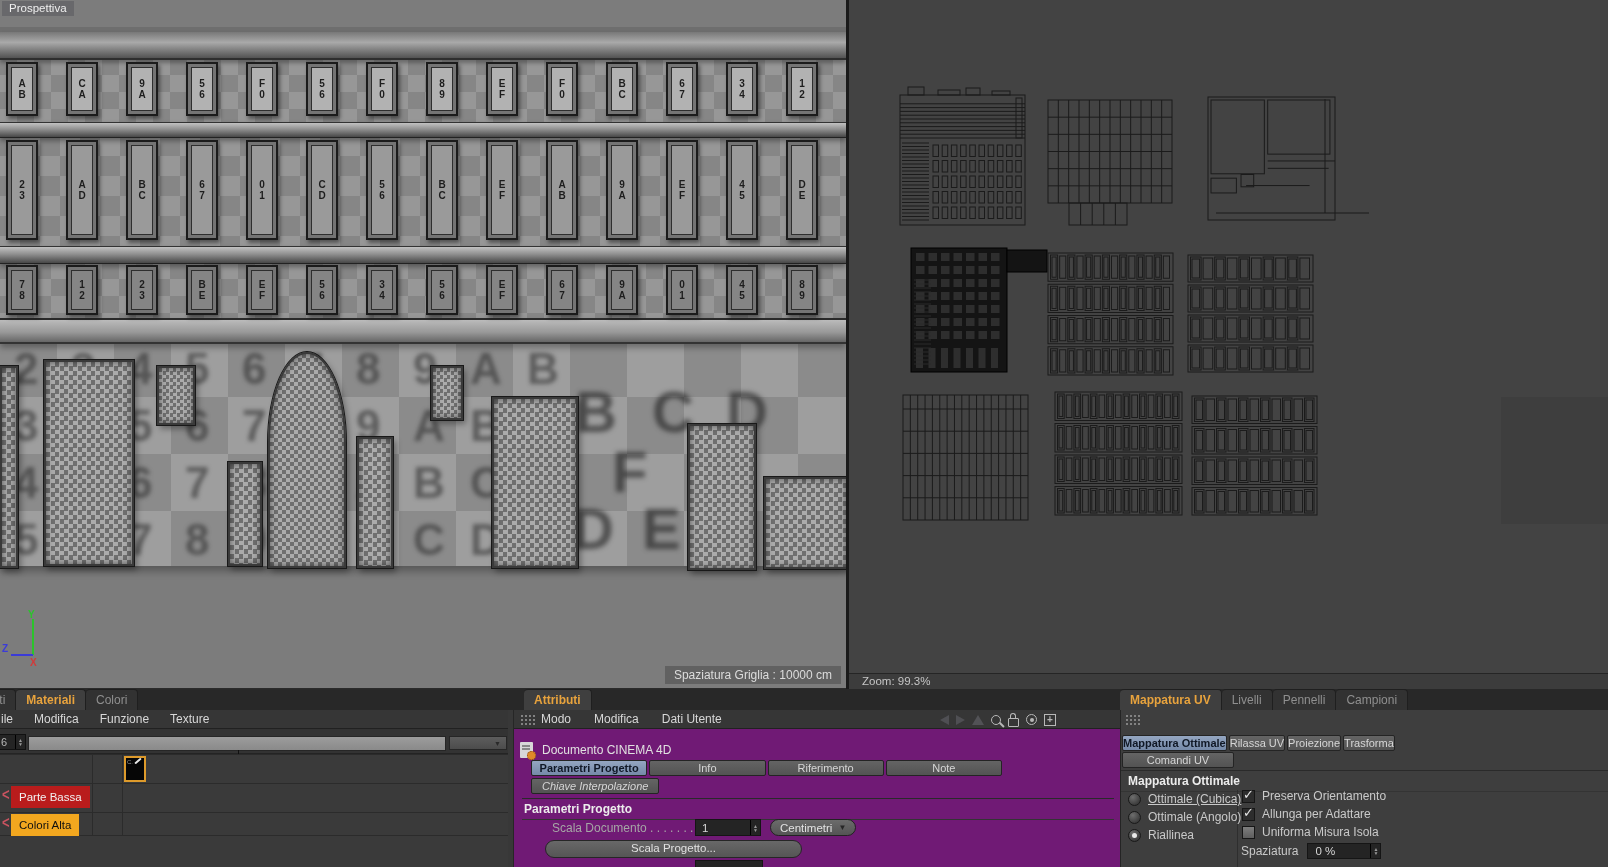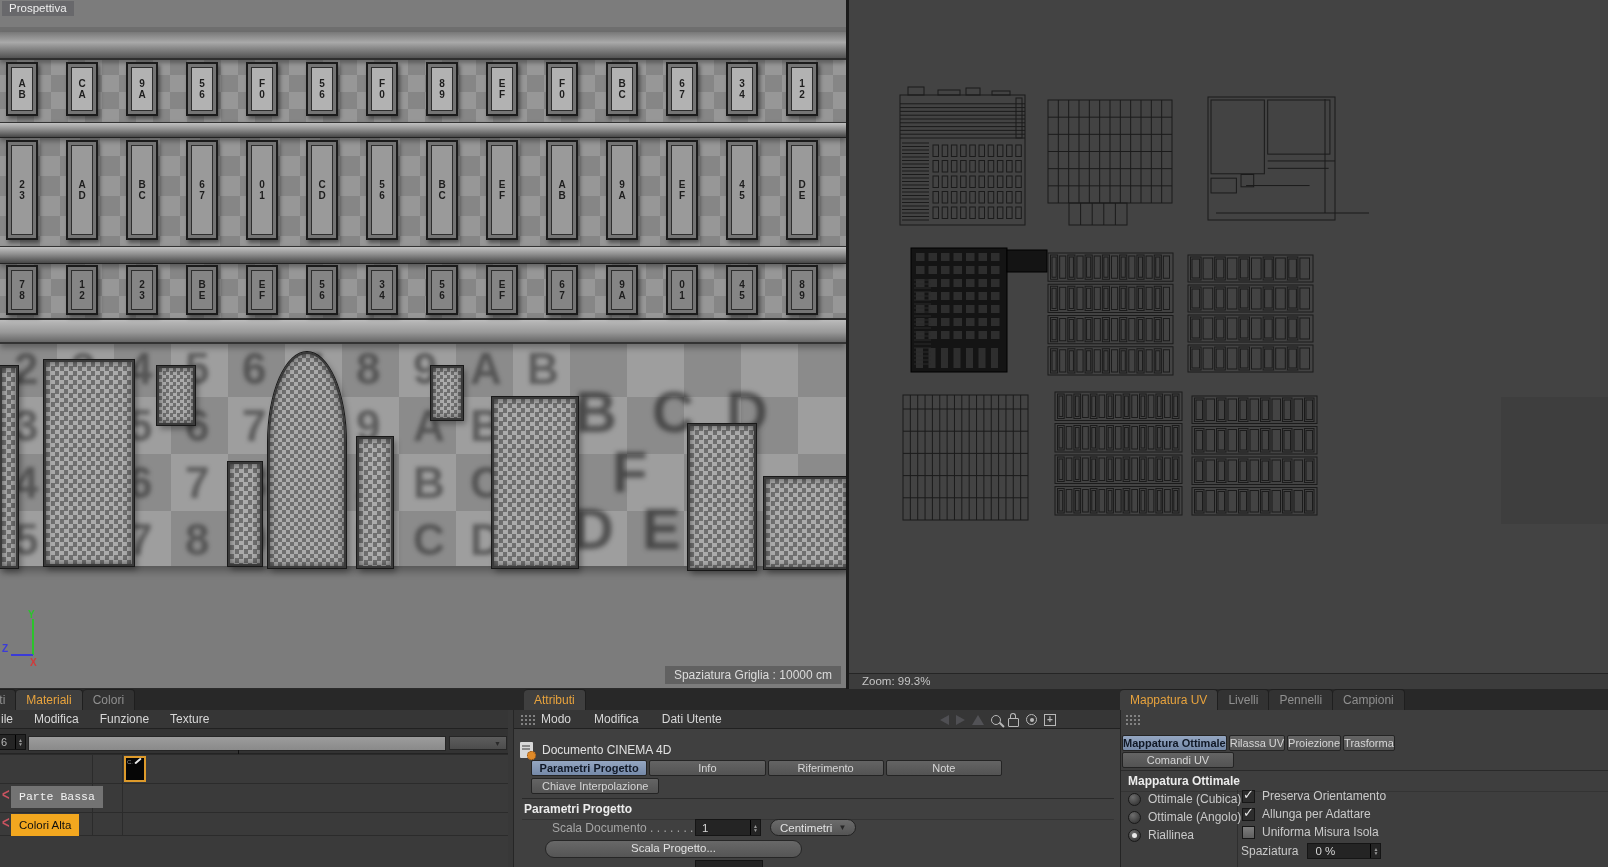--- a/index.html
+++ b/index.html
@@ -51,21 +51,21 @@
   .uvview{position:absolute;left:849px;top:0;width:759px;height:673px;background:#434343;}
   .uv-status{position:absolute;left:849px;top:673px;width:759px;height:16px;background:#3c3c3c;
              border-top:1px solid #252525;color:#c6c6c6;font-size:11.5px;box-sizing:border-box;
              padding:1px 0 0 13px;}
   
   .tabbar{position:absolute;top:689px;height:21px;background:#282828;box-sizing:border-box;}
   .tabbar.left{left:0;width:508px;} .tabbar.mid{left:508px;width:612px;} .tabbar.right{left:1120px;width:488px;}
   .tab{position:relative;display:inline-block;height:21px;line-height:20px;padding:0 10px;font-size:12px;
        color:#8f8f8f;background:#323232;border-right:1px solid #1f1f1f;border-top:1px solid #1f1f1f;
        border-radius:4px 4px 0 0;box-sizing:border-box;vertical-align:top;white-space:nowrap;}
-  .tab.active{background:#3f3f3f;color:#e8a33d;font-weight:normal;}
+  .tab.active{background:#3f3f3f;color:#e8a33d;font-weight:bold;}
   .tabbar.left .tab:first-child{margin-left:-14px;}
   .tabbar.mid .tab:first-child{margin-left:16px;}
   .menurow{position:absolute;top:710px;height:19px;background:#363636;border-bottom:1px solid #212121;
            box-sizing:border-box;display:flex;align-items:center;font-size:12px;color:#d8d8d8;}
   .menurow.left{left:0;width:508px;gap:21px;padding-left:1px;}
   .menurow.mid{left:514px;width:606px;gap:5px;padding-left:6px;}
   .menu-item{cursor:default;text-align:center;}
   .grip{width:16px;height:11px;background-image:radial-gradient(#828282 1px,transparent 1.2px);
         background-size:4px 4px;flex:none;}
   
@@ -88,26 +88,26 @@
   .gl-h{position:absolute;left:0;width:100%;height:1px;background:#2b2b2b;}
   .gl-v{position:absolute;top:0;width:1px;height:82px;background:#2b2b2b;}
   .thumb{position:absolute;left:124px;top:2px;width:22px;height:26px;background:#060606;
          border:2px solid #dd9a2b;box-sizing:border-box;color:#9a9a9a;font-size:6px;padding:1px;}
   .thumb i{position:absolute;right:2px;top:2px;width:8px;height:2px;background:#e8e8e8;
            transform:rotate(-40deg);border-radius:1px;}
   .chev{position:absolute;left:2px;font-size:13px;font-weight:bold;color:#c95360;
         transform:scaleY(1.3);line-height:1;}
   .rowchip{position:absolute;left:11px;height:22px;line-height:22px;font-size:11.5px;padding:0 8px;
            white-space:nowrap;}
-  .rowchip.gray{background:#737373;color:#f2f2f2;font-family:Liberation Mono, monospace;}
+  .rowchip.gray{background:#b91c1c;color:#f2f2f2;}
   .rowchip.orange{background:#f2a71f;color:#101010;}
   
   .splitter{position:absolute;left:508px;top:689px;width:6px;height:178px;background:#383838;
             border-right:1px solid #262626;box-sizing:border-box;}
-  .attr-body{position:absolute;left:514px;top:729px;width:606px;height:138px;background:#404040;}
+  .attr-body{position:absolute;left:514px;top:729px;width:606px;height:138px;background:#701a75;}
   .vicons{position:absolute;left:940px;top:710px;height:19px;display:flex;align-items:center;
           gap:7px;z-index:5;}
   .tri{width:0;height:0;border-top:5px solid transparent;border-bottom:5px solid transparent;opacity:.22;}
   .tri.l{border-right:9px solid #aab;} .tri.r{border-left:9px solid #aab;}
   .cone{width:0;height:0;border-left:6px solid transparent;border-right:6px solid transparent;
         border-bottom:10px solid #99a;opacity:.28;}
   .icon-mag{width:8px;height:8px;border:1.5px solid #b8b8b8;border-radius:50%;position:relative;}
   .icon-mag:after{content:"";position:absolute;width:6px;height:1.5px;background:#b8b8b8;
         transform:rotate(45deg);right:-5px;bottom:-2px;}
   .icon-lock{width:9px;height:7px;border:1.5px solid #b8b8b8;border-radius:1px;position:relative;margin-top:5px;}
@@ -124,21 +124,21 @@
   .doc-icon:before{content:"";position:absolute;right:-3px;bottom:-2px;width:9px;height:9px;
           background:#e08a28;border-radius:50%;border:1px dotted #8a4a10;box-sizing:border-box;}
   .doc-icon:after{content:"";position:absolute;left:2px;top:3px;width:8px;height:1.5px;background:#888;
           box-shadow:0 3px 0 #888;}
   .btnrow1{position:absolute;left:17px;top:31px;width:471px;display:flex;gap:2px;}
   .btn{height:16px;font-size:11px;line-height:15px;text-align:center;color:#d6d6d6;
        background:linear-gradient(#646464,#535353);border:1px solid #242424;border-radius:2px;
        box-sizing:border-box;white-space:nowrap;overflow:hidden;}
   .btnrow1 .btn{flex:1;}
   .btn.active{background:linear-gradient(#94a6c1,#7589a8);color:#101826;font-weight:bold;}
-  .btnrow2{position:absolute;left:17px;top:49px;}
+  .btnrow2{position:absolute;left:17px;top:49px;font-style:italic;}
   .btnrow2 .btn{display:inline-block;padding:0 10px;min-width:120px;}
   .sech{position:absolute;left:8px;top:69px;width:590px;font-size:12px;font-weight:bold;color:#ececec;
         border-top:1px solid #2a2a2a;padding-top:3px;padding-left:2px;
         border-bottom:1px solid #343434;padding-bottom:3px;}
   .scalarow{position:absolute;left:0;top:90px;width:100%;height:17px;font-size:12px;color:#a6a6a6;}
   .scalarow .lbl{position:absolute;left:38px;top:2px;}
   .input{position:absolute;background:#242424;border:1px solid #151515;color:#d6d6d6;font-size:11.5px;
          display:flex;align-items:center;padding-left:6px;box-sizing:border-box;}
   .inp-scale{left:181px;top:0;width:66px;height:17px;}
   .dd2{position:absolute;left:256px;top:0;width:86px;height:17px;border-radius:9px;
@@ -1076,21 +1076,21 @@
       <div class="btn">Rilassa UV</div>
       <div class="btn">Proiezione</div>
       <div class="btn">Trasforma</div>
     </div>
   <div class="uvbtn-row2">
     <div class="btn">Comandi UV</div>
   </div>
   <div class="sech2">Mappatura Ottimale</div>
   <div class="col-div"></div>
   <div id="uvRadios">
-      <div class="opt" style="left: 7px; top: 82px;">
+      <div class="opt" style="left: 7px; top: 82px; text-decoration: underline;">
         <span class="radio"></span>
         <span>Ottimale (Cubica)</span>
       </div>
       <div class="opt" style="left: 7px; top: 100px;">
         <span class="radio"></span>
         <span>Ottimale (Angolo)</span>
       </div>
       <div class="opt" style="left: 7px; top: 118px;">
         <span class="radio sel"></span>
         <span>Riallinea</span>

